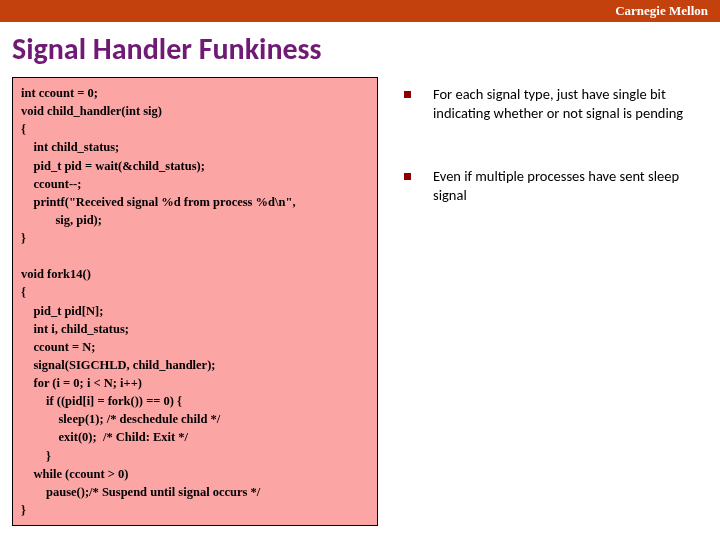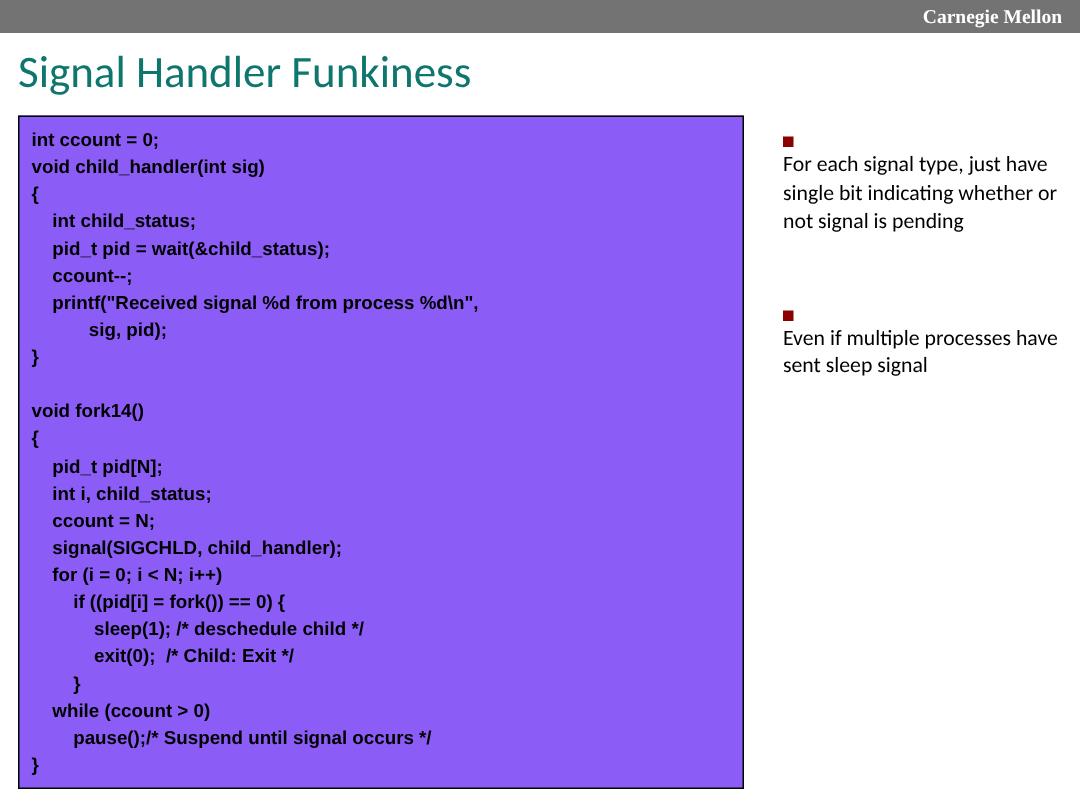--- a/index.html
+++ b/index.html
@@ -6,51 +6,51 @@
   body {
     width: 720px;
     height: 540px;
     background: #fff;
     font-family: Calibri, Arial, sans-serif;
     overflow: hidden;
   }
   .header-bar {
     width: 100%;
     height: 22px;
-    background: #737373;
+    background: #c2410c;
     color: #fff;
     text-align: right;
     padding-right: 12px;
     font-family: Georgia, 'Times New Roman', serif;
     font-weight: bold;
     font-size: 13px;
     line-height: 22px;
   }
   .title {
     font-size: 30px;
-    font-weight: normal;
-    color: #0f766e;
+    font-weight: bold;
+    color: #701a75;
     padding: 8px 12px 10px 12px;
   }
   .content {
     display: flex;
     padding: 0 8px 0 12px;
     gap: 8px;
   }
   .codebox {
     border: 1.5px solid #000;
-    background: #8b5cf6;
+    background: #fca5a5;
     padding: 6px 8px;
-    font-family: Liberation Sans, sans-serif;
+    font-family: Liberation Serif, serif;
     font-size: 12.5px;
     line-height: 1.45;
     white-space: pre;
     font-weight: bold;
     color: #000;
-    width: 484px;
+    width: 366px;
   }
   .bullets {
     flex: 1;
     font-size: 15px;
     padding-top: 4px;
   }
   .b1 {
     display: flex;
     gap: 6px;
     margin-bottom: 4px;
@@ -64,24 +64,23 @@
     margin-top: 4px;
   }
   .b1-text {
     font-size: 17px;
     font-weight: bold;
     color: #000;
     line-height: 1.25;
   }
   .b2 {
     display: flex;
-    gap: 2px;
+    gap: 22px;
     margin-left: 18px;
     margin-top: 4px;
-    flex-direction: column;
   }
   .b2-marker {
     width: 7px;
     height: 7px;
     background: #8b0000;
     flex-shrink: 0;
     margin-top: 6px;
   }
   .b2-text {
     font-size: 14.5px;

